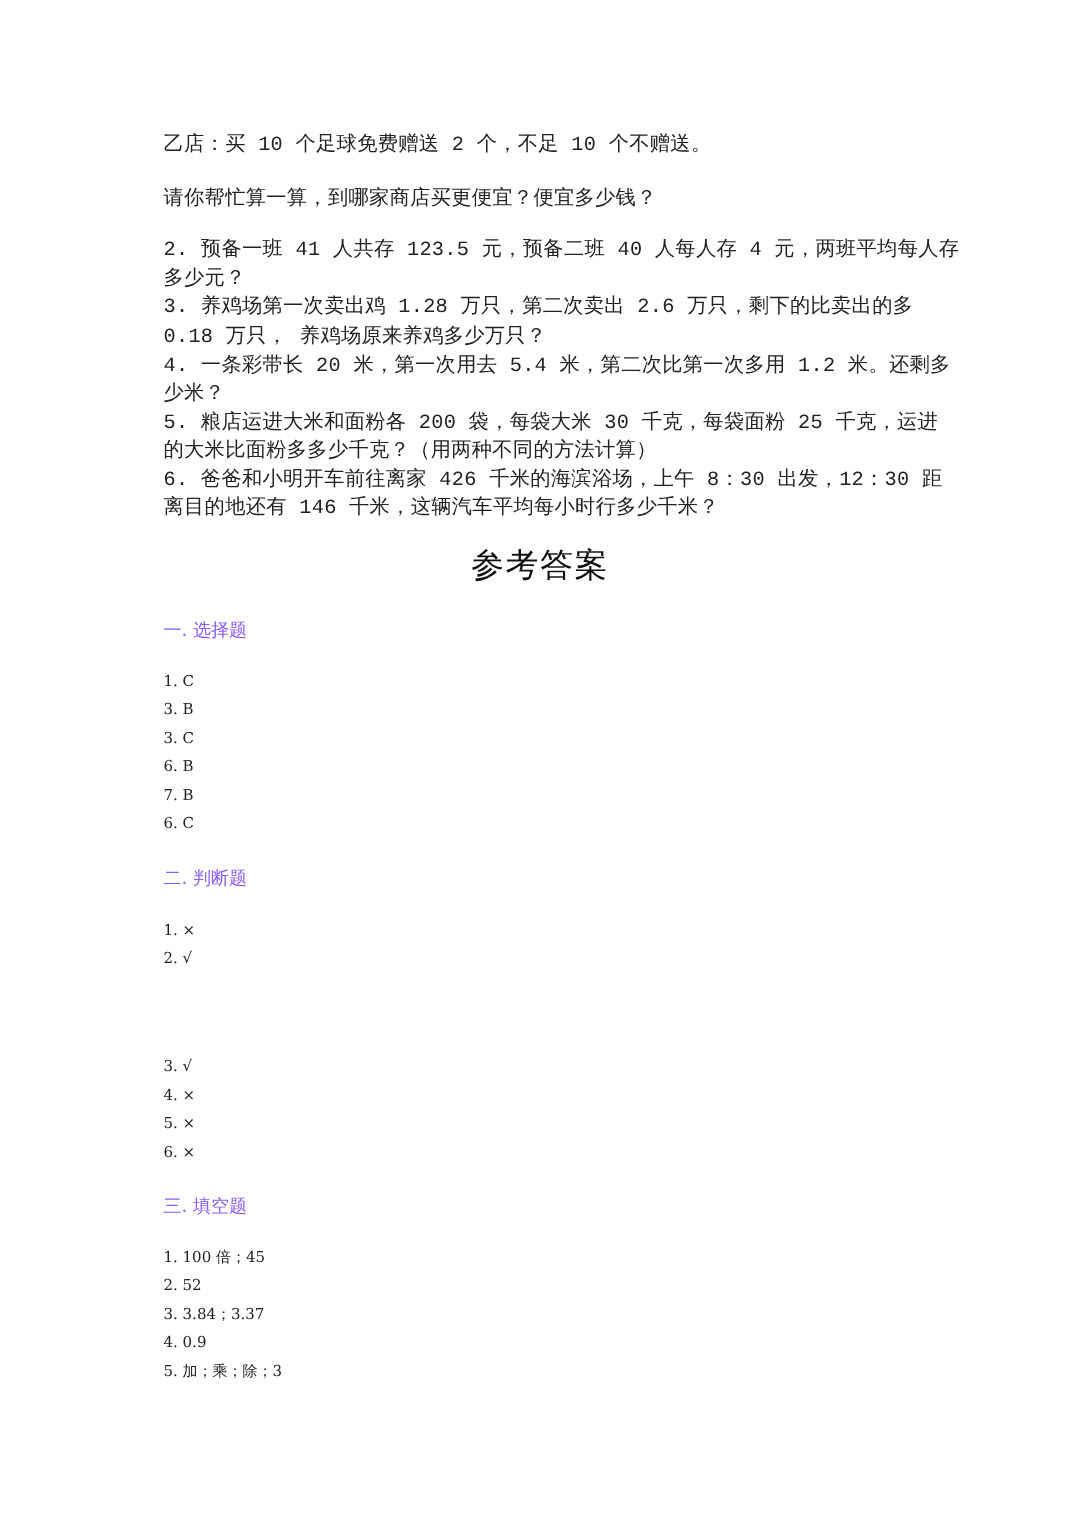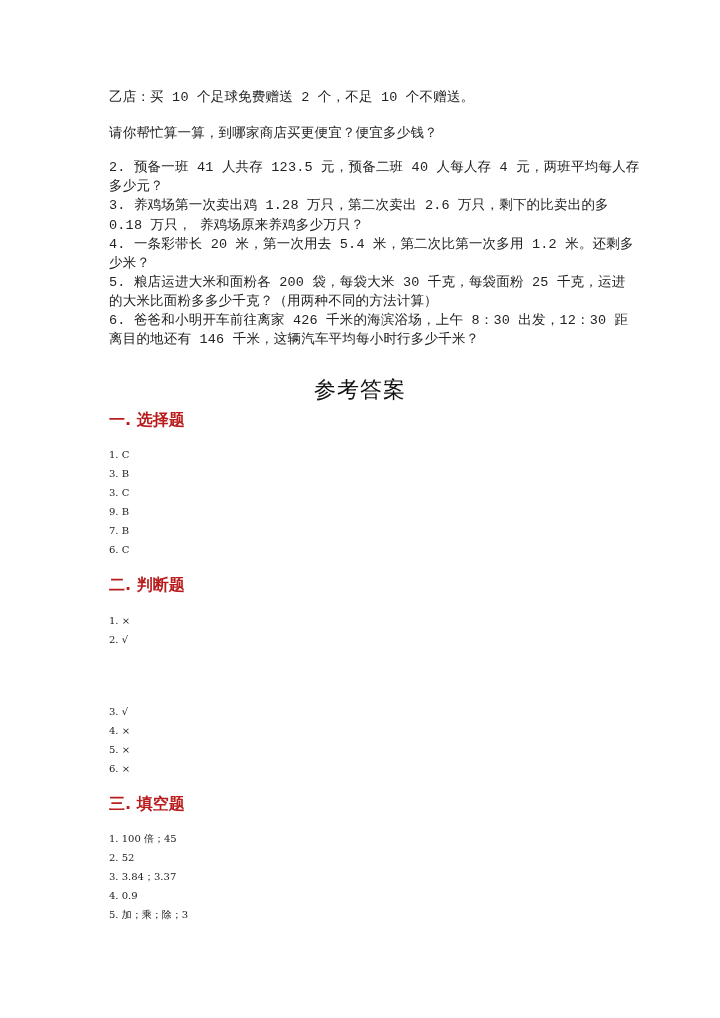--- a/index.html
+++ b/index.html
@@ -9,26 +9,25 @@
     color: #222222;
   }
   .line {
     position: absolute; left: 109px; font-size: 13.5px; line-height: 20px;
     white-space: nowrap; letter-spacing: 0.2px; font-family: Liberation Mono, monospace;
   }
   .title {
     position: absolute; left: 0; width: 720px; top: 363px; text-align: center;
     font-size: 22px; line-height: 30px; color: #111111; letter-spacing: 1px;
     font-family: "DejaVu Sans", "Liberation Sans", sans-serif;
-    margin-top: 12px;
   }
   .section {
-    position: absolute; left: 109px; font-size: 16px; line-height: 20px;
-    font-weight: bold; font-family: "DejaVu Sans", "Liberation Sans", sans-serif;
-    color: #b91c1c;
+    position: absolute; left: 109px; font-size: 12px; line-height: 20px;
+    font-weight: normal; font-family: "DejaVu Sans", "Liberation Sans", sans-serif;
+    color: #8b5cf6;
   }
   .ans { position: absolute; left: 109px; font-size: 10px; line-height: 19px; text-align: center; }
 </style>
 </head>
 <body>
 
 <div>
   <div class="line" style="top:88px">乙店：买 10 个足球免费赠送 2 个，不足 10 个不赠送。</div>
   <div class="line" style="top:124px">请你帮忙算一算，到哪家商店买更便宜？便宜多少钱？</div>
 
@@ -48,21 +47,21 @@
   <div class="line" style="top:330px">离目的地还有 146 千米，这辆汽车平均每小时行多少千米？</div>
 </div>
 
 <div class="title">参考答案</div>
 
 <div>
   <div class="section" style="top:410px">一. 选择题</div>
   <div class="ans" style="top:445px">1. C</div>
   <div class="ans" style="top:464px">3. B</div>
   <div class="ans" style="top:483px">3. C</div>
-  <div class="ans" style="top:502px">9. B</div>
+  <div class="ans" style="top:502px">6. B</div>
   <div class="ans" style="top:521px">7. B</div>
   <div class="ans" style="top:540px">6. C</div>
 </div>
 
 <div>
   <div class="section" style="top:575px">二. 判断题</div>
   <div class="ans" style="top:611px">1. ×</div>
   <div class="ans" style="top:630px">2. √</div>
   <div class="ans" style="top:702px">3. √</div>
   <div class="ans" style="top:721px">4. ×</div>

